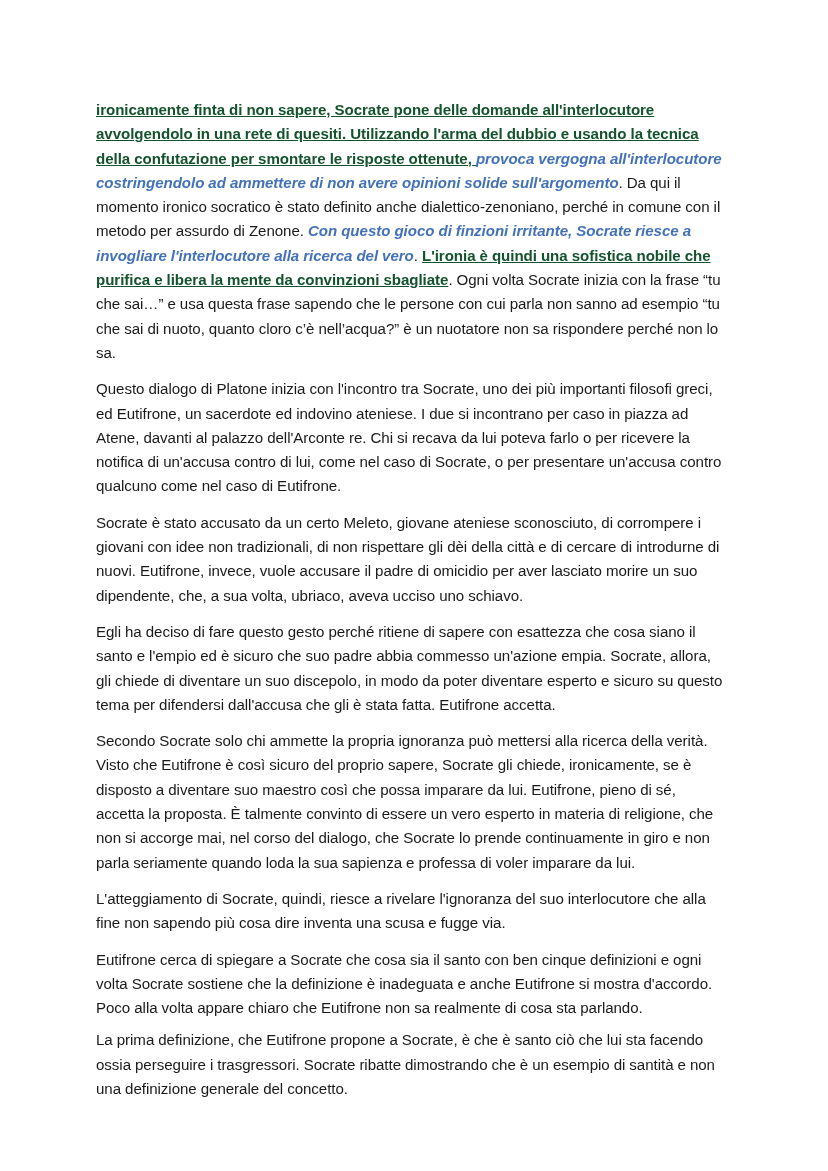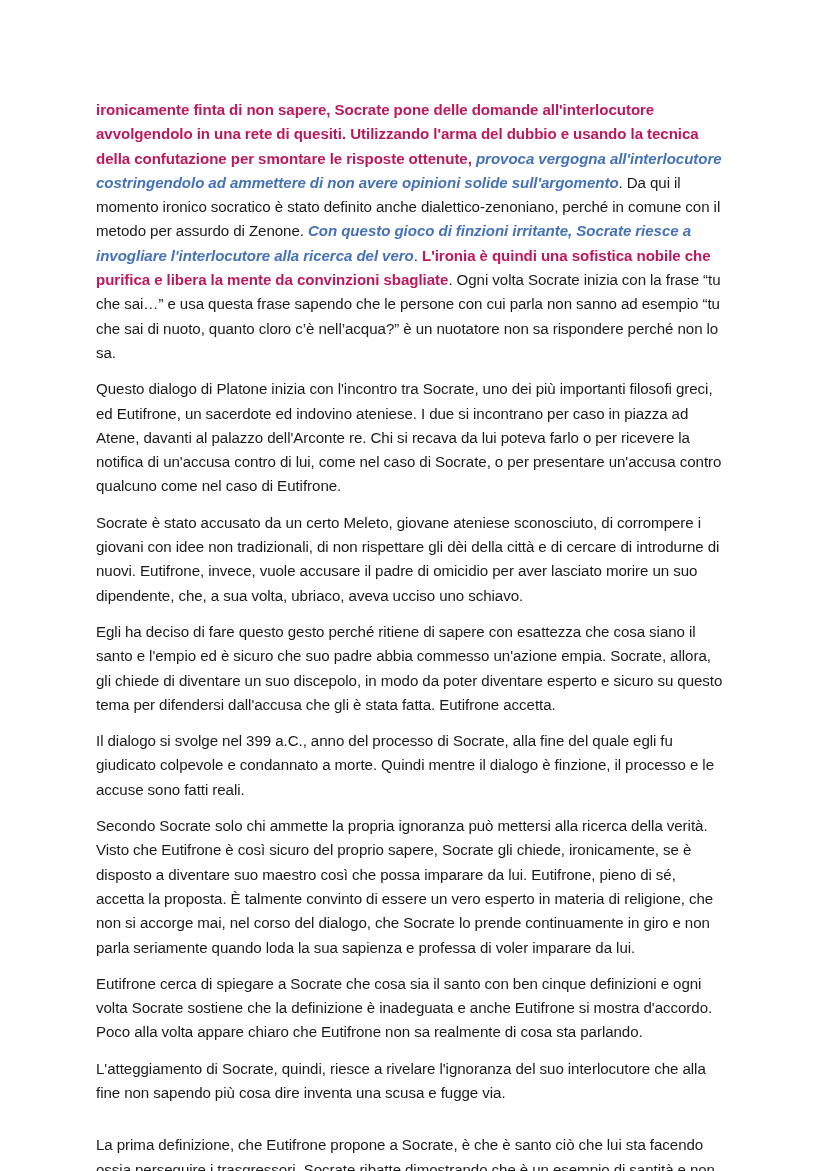--- a/index.html
+++ b/index.html
@@ -29,25 +29,26 @@
     color: #1a1a1a;
     margin: 0;
     text-align: left;
     letter-spacing: -0.05px;
     word-spacing: -0.1px;
   }
   .para + .para {
     margin-top: 12px;
   }
   .para.spaced-before {
-    margin-top: 28px;
+    margin-top: 8px;
   }
   b, .b {
     font-weight: bold;
-    color: #be185d;
+    color: #14532d;
+    text-decoration: underline;
   }
   .blue {
     color: #4472b8;
     font-weight: bold;
     font-style: italic;
   }
   h2.section-heading {
     font-family: "Liberation Serif", serif;
     font-size: 25px;
     font-weight: bold;
@@ -65,24 +66,23 @@
 
     <p class="para"><span class="b">ironicamente finta di non sapere, Socrate pone delle domande all'interlocutore avvolgendolo in una rete di quesiti. Utilizzando l'arma del dubbio</span><span class="b"> e usando la tecnica della confutazione per smontare le risposte ottenute, </span><span class="blue">provoca vergogna all'interlocutore costringendolo ad ammettere di non avere opinioni solide sull'argomento</span><span>. Da qui il momento ironico socratico è stato definito anche dialettico-zenoniano, perché in comune con il metodo per assurdo di Zenone. </span><span class="blue">Con questo gioco di finzioni irritante, Socrate riesce a invogliare l'interlocutore alla ricerca del vero</span><span>. </span><span class="b">L'ironia è quindi una sofistica nobile che purifica e libera la mente da convinzioni sbagliate</span><span>. Ogni volta Socrate inizia con la frase “tu che sai…” e usa questa frase sapendo che le persone con cui parla non sanno ad esempio “tu che sai di nuoto, quanto cloro c’è nell’acqua?” è un nuotatore non sa rispondere perché non lo sa.</span></p>
 
 
     <p class="para">Questo dialogo di Platone inizia con l'incontro tra Socrate, uno dei più importanti filosofi greci, ed Eutifrone, un sacerdote ed indovino ateniese. I due si incontrano per caso in piazza ad Atene, davanti al palazzo dell'Arconte re. Chi si recava da lui poteva farlo o per ricevere la notifica di un'accusa contro di lui, come nel caso di Socrate, o per presentare un'accusa contro qualcuno come nel caso di Eutifrone.</p>
 
     <p class="para">Socrate è stato accusato da un certo Meleto, giovane ateniese sconosciuto, di corrompere i giovani con idee non tradizionali, di non rispettare gli dèi della città e di cercare di introdurne di nuovi. Eutifrone, invece, vuole accusare il padre di omicidio per aver lasciato morire un suo dipendente, che, a sua volta, ubriaco, aveva ucciso uno schiavo.</p>
 
     <p class="para">Egli ha deciso di fare questo gesto perché ritiene di sapere con esattezza che cosa siano il santo e l'empio ed è sicuro che suo padre abbia commesso un'azione empia. Socrate, allora, gli chiede di diventare un suo discepolo, in modo da poter diventare esperto e sicuro su questo tema per difendersi dall'accusa che gli è stata fatta. Eutifrone accetta.</p>
 
-    <p class="para">Il dialogo si svolge nel 399 a.C., anno del processo di Socrate, alla fine del quale egli fu giudicato colpevole e condannato a morte. Quindi mentre il dialogo è finzione, il processo e le accuse sono fatti reali.</p>
 
     <p class="para">Secondo Socrate solo chi ammette la propria ignoranza può mettersi alla ricerca della verità. Visto che Eutifrone è così sicuro del proprio sapere, Socrate gli chiede, ironicamente, se è disposto a diventare suo maestro così che possa imparare da lui. Eutifrone, pieno di sé, accetta la proposta. È talmente convinto di essere un vero esperto in materia di religione, che non si accorge mai, nel corso del dialogo, che Socrate lo prende continuamente in giro e non parla seriamente quando loda la sua sapienza e professa di voler imparare da lui.</p>
 
+    <p class="para">L'atteggiamento di Socrate, quindi, riesce a rivelare l'ignoranza del suo interlocutore che alla fine non sapendo più cosa dire inventa una scusa e fugge via.</p>
+
     <p class="para">Eutifrone cerca di spiegare a Socrate che cosa sia il santo con ben cinque definizioni e ogni volta Socrate sostiene che la definizione è inadeguata e anche Eutifrone si mostra d'accordo. Poco alla volta appare chiaro che Eutifrone non sa realmente di cosa sta parlando.</p>
-
-    <p class="para">L'atteggiamento di Socrate, quindi, riesce a rivelare l'ignoranza del suo interlocutore che alla fine non sapendo più cosa dire inventa una scusa e fugge via.</p>
 
     <p class="para spaced-before">La prima definizione, che Eutifrone propone a Socrate, è che è santo ciò che lui sta facendo ossia perseguire i trasgressori. Socrate ribatte dimostrando che è un esempio di santità e non una definizione generale del concetto.</p>
 
   </div>
 </div>
 
 </body></html>

